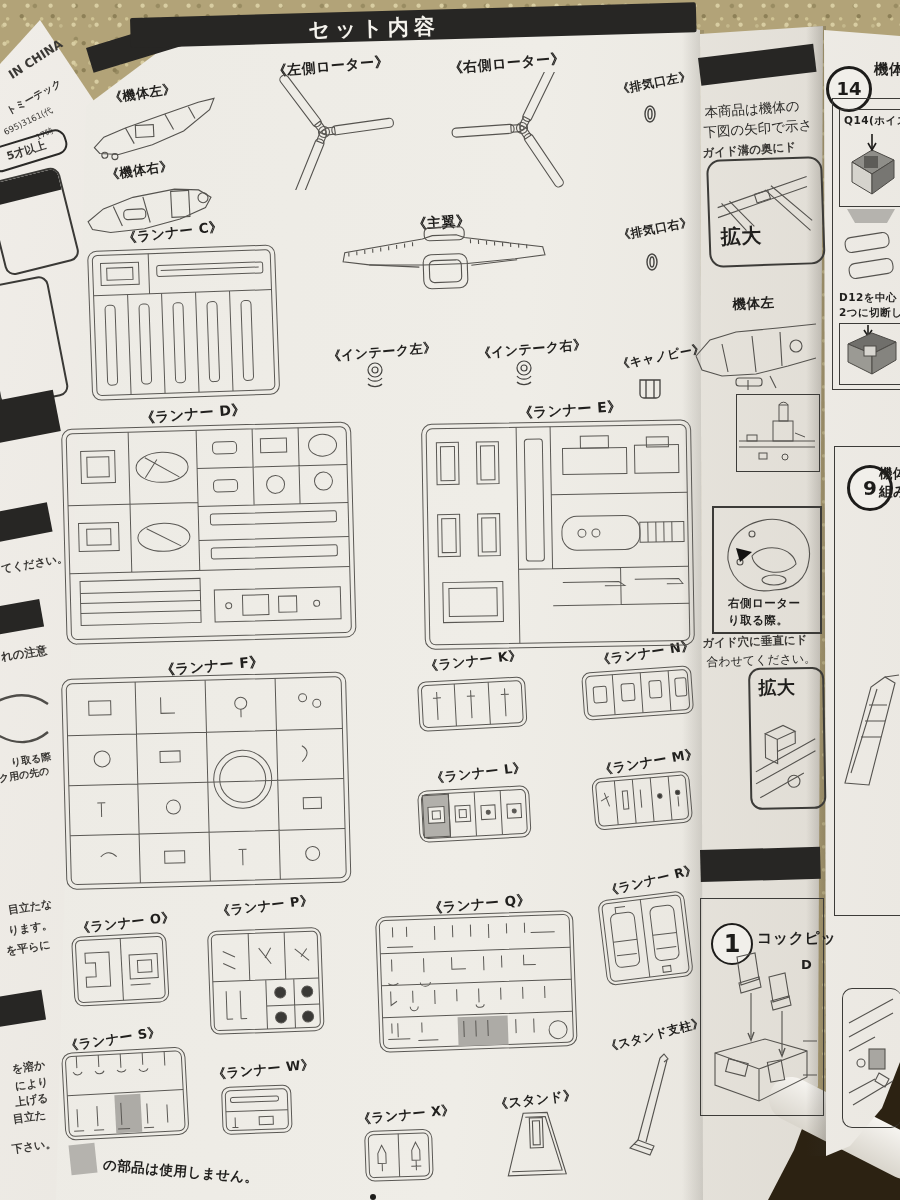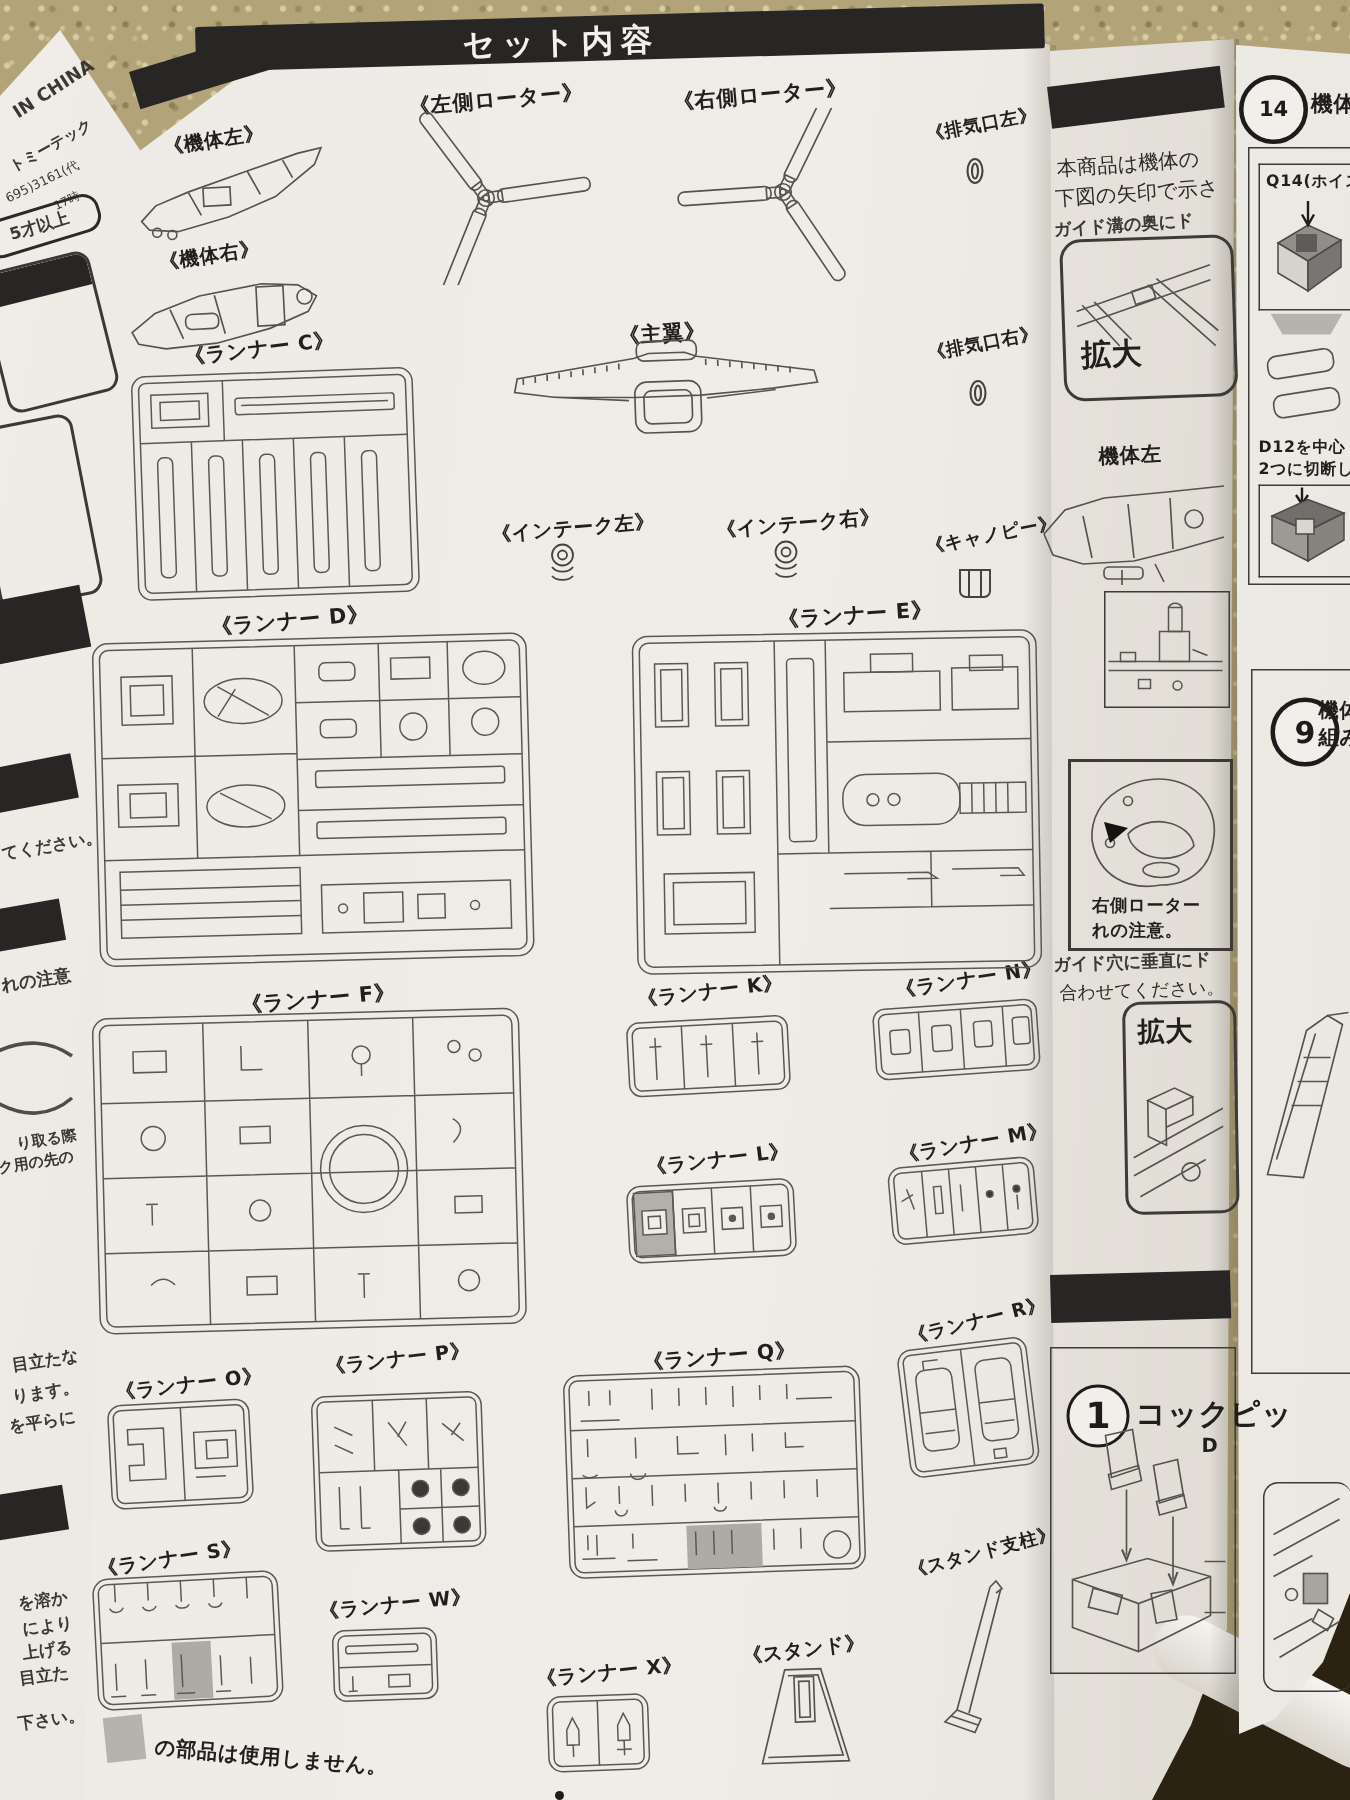--- a/index.html
+++ b/index.html
@@ -514,59 +514,59 @@
     <g stroke="#55534f" fill="none" stroke-width="1.1">
       <path d="M10,50 C8,20 40,6 62,10 C84,14 94,32 91,50 C89,68 76,80 56,80 C34,84 14,74 10,50 Z"></path>
       <path d="M34,46 a24,18 0 0 0 44,8 a24,18 0 0 0 -44,-8 Z"></path>
         <ellipse cx="56" cy="70" rx="12" ry="5"></ellipse>
       <circle cx="22" cy="52" r="3"></circle>
         <circle cx="34" cy="24" r="3"></circle>
     </g>
     <polygon points="18,38 34,42 22,52" fill="#141312"></polygon>
   </svg>
   <span class="plabel" style="left:14px;top:88px;font-size:11.5px">右側ローター</span>
-  <span class="plabel" style="left:14px;top:105px;font-size:11.5px">れの注意。</span>
+  <span class="plabel" style="left:14px;top:105px;font-size:11.5px">り取る際。</span>
 </div>
 <div class="frag" style="left:702px;top:636px;font-size:11.5px;transform:rotate(-2deg)">ガイド穴に垂直にド</div>
 <div class="frag" style="left:706px;top:654px;font-size:12px;font-weight:normal;color:#2a2927;transform:rotate(-2deg)">合わせてください。</div>
 <div class="rbox" style="left:748px;top:668px;width:72px;height:138px;border-radius:12px;transform:rotate(-1deg)">
   <span class="plabel" style="left:8px;top:6px;font-size:18px">拡大</span>
   <svg style="position:absolute;left:2px;top:30px" width="66" height="104" viewBox="0 0 66 104">
     <g stroke="#55534f" fill="none" stroke-width="1.1">
       <path d="M12,34 L30,26 L42,32 L24,40 Z M12,34 V58 L24,64 V40 M42,32 V44 L24,52"></path>
       <path d="M2,72 L62,40 M2,84 L62,52 M6,98 L50,74"></path>
         <circle cx="40" cy="82" r="6"></circle>
     </g>
   </svg>
 </div>
 <div class="bar" style="left:700px;top:850px;width:120px;height:32px;transform:rotate(-1.5deg)"></div>
 <div class="box" style="left:700px;top:898px;width:122px;height:216px;border-width:1.5px">
   <div class="circ" style="left:10px;top:24px;width:38px;height:38px;font-size:24px;line-height:38px">
     <span>1</span>
   </div>
-  <span class="plabel" style="left:56px;top:30px;font-size:20px">コックピッ</span>
+  <span class="plabel" style="left:56px;top:30px;font-size:15px">コックピッ</span>
   <span class="plabel" style="left:100px;top:58px;font-size:13px">D</span>
   <svg style="position:absolute;left:6px;top:50px" width="112" height="162" viewBox="0 0 112 162">
     <g stroke="#55534f" fill="none" stroke-width="1.1">
       <path d="M30,8 l18,-4 4,26 -18,6 Z"></path>
         <path d="M32,34 l20,-6 2,10 -20,6 Z"></path>
       <path d="M62,28 l16,-4 4,24 -16,5 Z"></path>
         <path d="M64,52 l18,-5 2,9 -18,5 Z"></path>
       <path d="M44,44 V88 M75,62 V104"></path>
       <path d="M41,84 l3,7 3,-8 M72,100 l3,7 3,-8" stroke-width="1.4"></path>
       <path d="M8,104 L58,90 L100,102 L100,128 L52,152 L8,136 Z"></path>
       <path d="M8,104 L52,120 L100,102 M52,120 V152"></path>
       <rect x="20" y="112" width="20" height="13" transform="rotate(14 30 118)"></rect>
       <rect x="62" y="112" width="14" height="20" transform="rotate(-10 69 122)"></rect>
       <path d="M96,92 h14 M96,126 h14"></path>
     </g>
   </svg>
 </div>
 
-<div class="circ" style="left:826px;top:50px;width:40px;height:40px;font-size:14px;line-height:40px;border-width:3px">
+<div class="circ" style="left:826px;top:66px;width:40px;height:40px;font-size:18px;line-height:40px;border-width:3px">
   <span>14</span>
 </div>
 <span class="plabel" style="left:874px;top:60px;font-size:14.5px">機体</span>
 <div class="box" style="left:832px;top:98px;width:70px;height:290px;border-width:1.5px;border-right:none">
   <div class="box" style="left:6px;top:10px;width:62px;height:96px;border-width:1.5px;border-right:none">
     <span class="plabel" style="left:4px;top:4px;font-size:10.5px">Q14(ホイス</span>
     <svg style="position:absolute;left:2px;top:22px" width="58" height="70" viewBox="0 0 58 70">
       <polygon points="10,30 30,18 52,28 30,42" fill="#8f8e89" stroke="#4c4a46"></polygon>
       <polygon points="10,30 10,50 30,62 30,42" fill="#c6c4be" stroke="#4c4a46" fill-opacity=".6"></polygon>
       <polygon points="52,28 52,46 30,62 30,42" fill="#777672" stroke="#4c4a46"></polygon>

